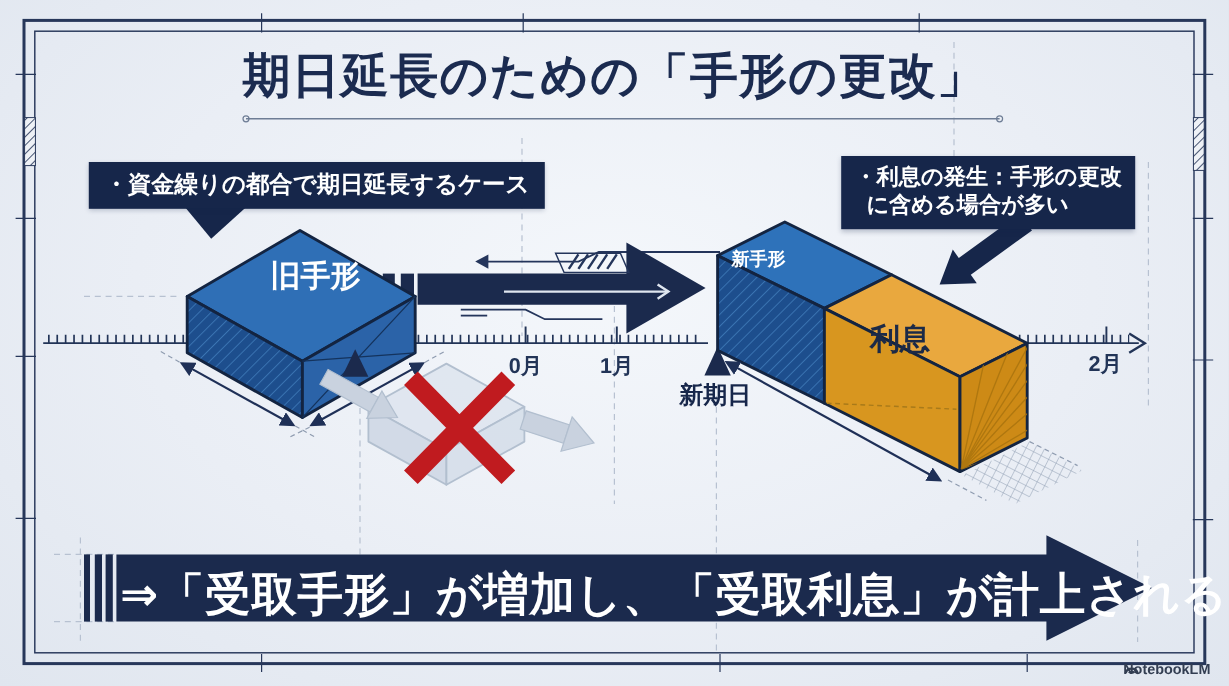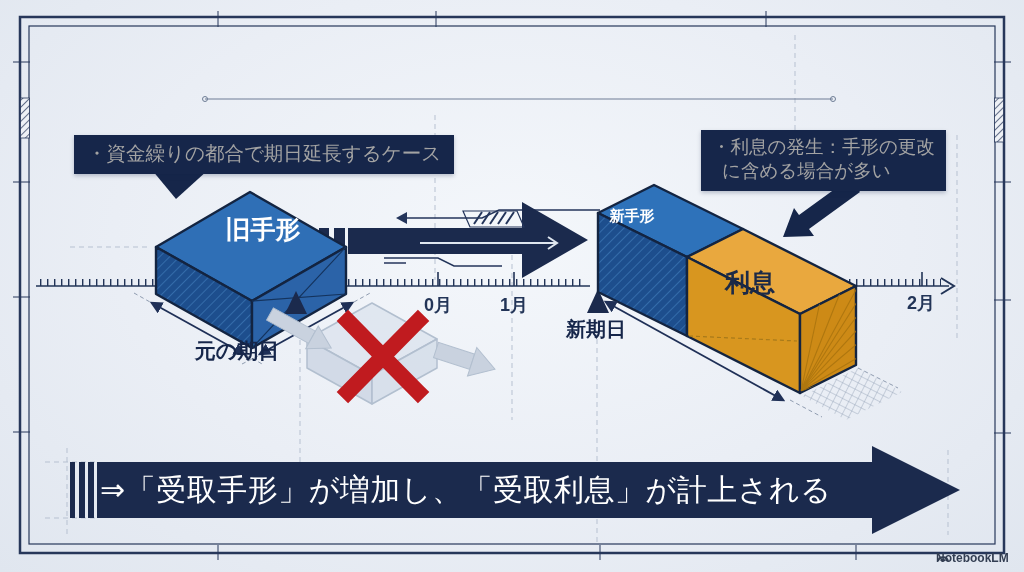--- a/index.html
+++ b/index.html
@@ -8,40 +8,40 @@
     font-family:"Liberation Sans","DejaVu Sans",sans-serif;
     background:radial-gradient(ellipse at 50% 42%, #f4f7fb 0%, #eaeef5 55%, #e0e6ef 100%);
   }
   .stage svg{position:absolute;left:0;top:0;}
   .txt{position:absolute;white-space:nowrap;}
   .title{
     left:0;right:0;top:36px;text-align:center;
     font-size:40px;font-weight:800;color:#1b2b50;letter-spacing:1px;
   }
   .callout{
-    background:#16264a;color:#a3a3a3;font-weight:400;
+    background:#16264a;color:#ffffff;font-weight:700;
     box-shadow:0 2px 4px rgba(20,35,70,.25);
   }
   .callout-left{left:74px;top:135px;font-size:19.5px;padding:5px 13px 7px;}
   .callout-right{left:701px;top:130px;font-size:18.5px;line-height:1.32;padding:5px 11px 7px;}
   .callout-right .l2{padding-left:10px;}
   .facelabel{transform:translateX(-50%);font-weight:800;}
   .lbl-old-bill{left:253px;top:213px;font-size:25px;color:#ffffff;margin-left:10px;}
   .lbl-new-bill{left:632px;top:207px;font-size:15px;color:#ffffff;}
   .lbl-interest{left:750px;top:266px;font-size:25px;color:#1c2a47;}
   .lbl-old-due{left:237px;top:337px;font-size:21px;color:#16264a;font-weight:800;transform:translateX(-50%);}
   .lbl-new-due{left:596px;top:316px;font-size:20px;color:#16264a;font-weight:800;transform:translateX(-50%);}
   .month{font-size:18px;font-weight:600;color:#223457;transform:translateX(-50%);}
   .m0{left:438px;top:293px;}
   .m1{left:514px;top:293px;text-align:right;}
   .m2{left:921px;top:291px;}
   .cancel-note{left:126px;top:404px;font-size:23px;font-weight:800;color:#1b2a4d;}
   .banner-text{
     left:100px;top:470px;width:790px;text-align:left;
-    font-size:30px;font-weight:400;color:#ffffff;letter-spacing:.5px;
+    font-size:38px;font-weight:700;color:#ffffff;letter-spacing:.5px;
   }
   .brand{left:936px;top:551px;display:flex;align-items:center;gap:4px;
     font-size:12px;font-weight:700;color:#333e52;}
 </style>
 </head>
 <body>
 
 <div class="stage">
 
 <svg width="1024" height="572" viewBox="0 0 1024 572">
@@ -161,35 +161,35 @@
   <polygon points="850,178 799,215 794,208 783,237 814,236 809,229 860,192" fill="#16264a"></polygon>
 
   <g fill="#1b2a4d">
     <rect x="70" y="462" width="5" height="56"></rect>
     <rect x="79" y="462" width="6" height="56"></rect>
     <rect x="88" y="462" width="6" height="56"></rect>
     <polygon points="97,462 872,462 872,446 960,490 872,534 872,518 97,518"></polygon>
   </g>
 </svg>
 
+<div class="txt title">期日延長のための「手形の更改」</div>
 
 <div class="txt callout callout-left">
   <span>・資金繰りの都合で期日延長するケース</span>
 </div>
 
 <div class="txt callout callout-right">
   <div>・利息の発生：手形の更改</div>
   <div class="l2">に含める場合が多い</div>
 </div>
 
 <div class="txt facelabel lbl-old-bill">旧手形</div>
 <div class="txt facelabel lbl-new-bill">新手形</div>
 <div class="txt facelabel lbl-interest">利息</div>
 
-<div class="txt lbl-old-due">元の期日</div>
 <div class="txt lbl-new-due">新期日</div>
 
 <div class="txt month m0">0月</div>
 <div class="txt month m1">1月</div>
 <div class="txt month m2">2月</div>
 
 
 <div class="txt banner-text">⇒「受取手形」が増加し、「受取利息」が計上される</div>
 
 <div class="txt brand">

